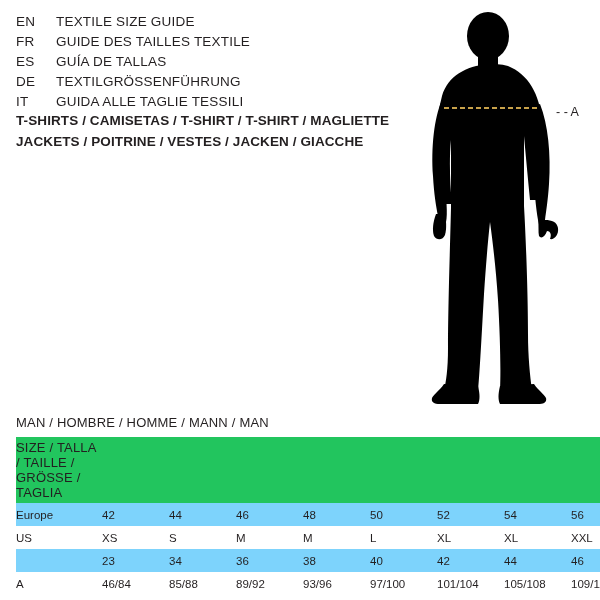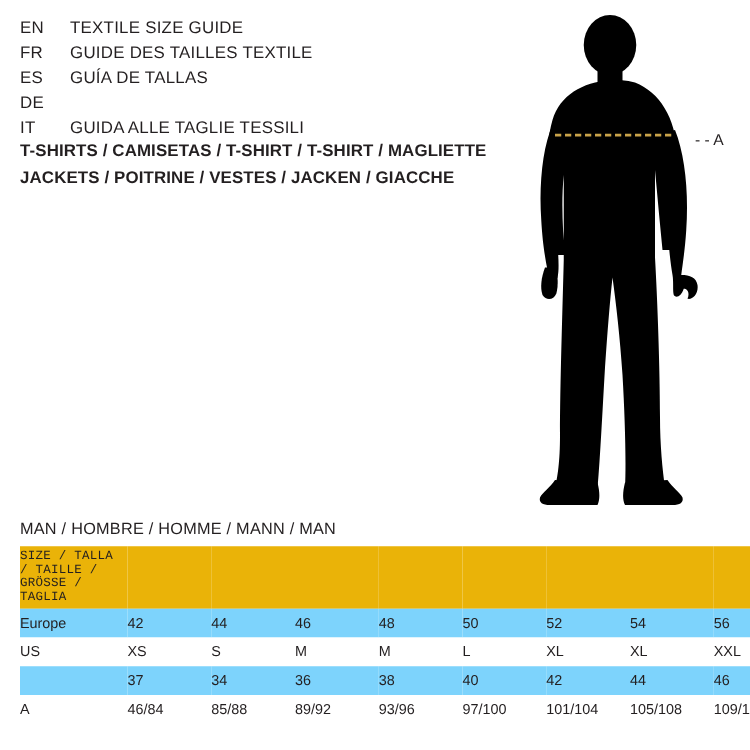--- a/index.html
+++ b/index.html
@@ -94,24 +94,23 @@
     width: 568px;
     font-size: 11.5px;
     table-layout: fixed;
   }
   table.size td {
     padding: 3px 0 3px 0;
     height: 17px;
     vertical-align: middle;
   }
   tr.head td {
-    background: #eab308;
-    font-size: 10px;
+    background: #22c55e;
+    font-size: 13px;
     letter-spacing: 0.2px;
-    font-family: Liberation Mono, monospace;
   }
   tr.shade td {
     background: #7dd3fc;
   }
   tr.plain td {
     background: #ffffff;
   }
   td.label {
     width: 86px;
     padding-left: 2px;
@@ -142,20 +141,21 @@
     <div class="lang-row">
       <span class="lang-code">FR</span>
       <span class="lang-text">GUIDE DES TAILLES TEXTILE</span>
     </div>
     <div class="lang-row">
       <span class="lang-code">ES</span>
       <span class="lang-text">GUÍA DE TALLAS</span>
     </div>
     <div class="lang-row">
       <span class="lang-code">DE</span>
+      <span class="lang-text">TEXTILGRÖSSENFÜHRUNG</span>
     </div>
     <div class="lang-row">
       <span class="lang-code">IT</span>
       <span class="lang-text">GUIDA ALLE TAGLIE TESSILI</span>
     </div>
   </div>
 
   <div class="cat-block">
     <div class="cat-line">T-SHIRTS / CAMISETAS / T-SHIRT / T-SHIRT / MAGLIETTE</div>
     <div class="cat-line">JACKETS / POITRINE / VESTES / JACKEN / GIACCHE</div>
@@ -259,21 +259,21 @@
         <td class="val">S</td>
         <td class="val">M</td>
         <td class="val">M</td>
         <td class="val">L</td>
         <td class="val">XL</td>
         <td class="val">XL</td>
         <td class="val">XXL</td>
       </tr>
       <tr class="shade">
         <td class="label"></td>
-        <td class="val">37</td>
+        <td class="val">23</td>
         <td class="val">34</td>
         <td class="val">36</td>
         <td class="val">38</td>
         <td class="val">40</td>
         <td class="val">42</td>
         <td class="val">44</td>
         <td class="val">46</td>
       </tr>
       <tr class="plain">
         <td class="label">A</td>

